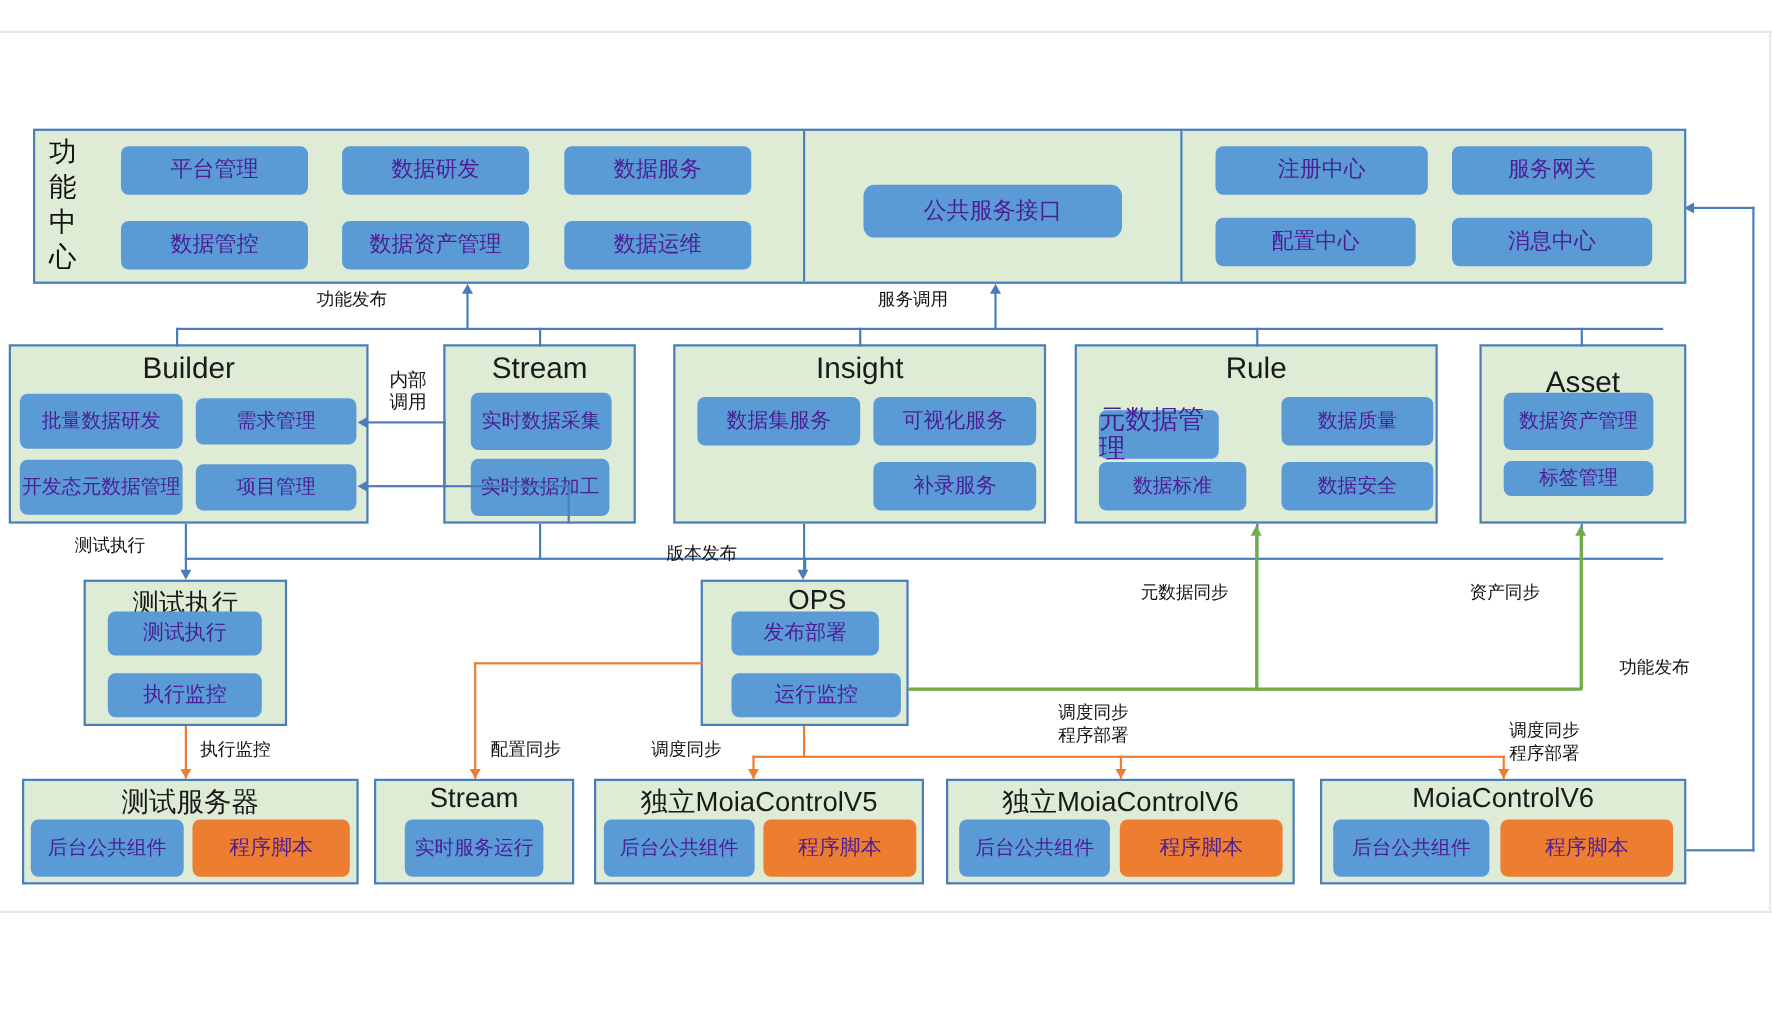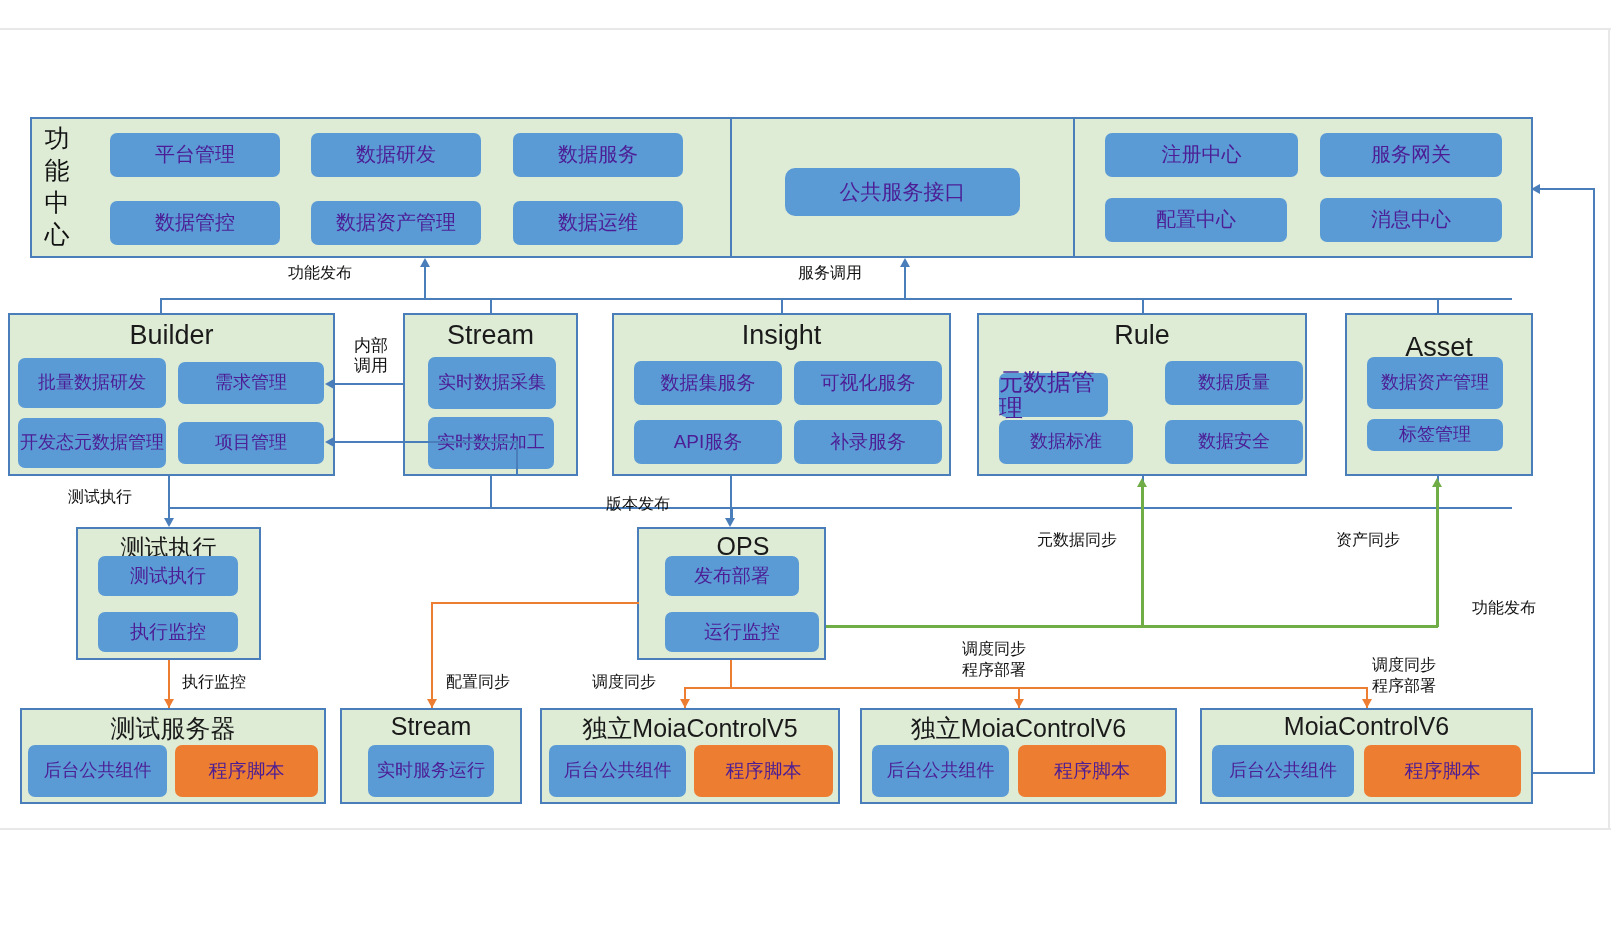--- a/index.html
+++ b/index.html
@@ -82,21 +82,20 @@
     <div class="grp-title" style="top:5px;font-size:27px;">Stream</div>
   </div>
   <div class="chip" style="left:428px;top:357px;width:128px;height:52px;font-size:18px;">实时数据采集</div>
   <div class="chip" style="left:428px;top:417px;width:126px;height:52px;font-size:18px;">实时数据加工</div>
 
   <div class="group" style="left:612px;top:313px;width:339px;height:163px;">
     <div class="grp-title" style="top:5px;font-size:27px;">Insight</div>
   </div>
   <div class="chip" style="left:634px;top:361px;width:148px;height:44px;font-size:19px;">数据集服务</div>
   <div class="chip" style="left:794px;top:361px;width:148px;height:44px;font-size:19px;">可视化服务</div>
-  <div class="chip" style="left:634px;top:420px;width:148px;height:44px;font-size:19px;">API服务</div>
   <div class="chip" style="left:794px;top:420px;width:148px;height:44px;font-size:19px;">补录服务</div>
 
   <div class="group" style="left:977px;top:313px;width:330px;height:163px;">
     <div class="grp-title" style="top:5px;font-size:27px;">Rule</div>
   </div>
   <div class="chip" style="left:999px;top:361px;width:109px;height:44px;font-size:24px;margin-top:12px;">元数据管理</div>
   <div class="chip" style="left:1165px;top:361px;width:138px;height:44px;font-size:18px;">数据质量</div>
   <div class="chip" style="left:999px;top:420px;width:134px;height:44px;font-size:18px;">数据标准</div>
   <div class="chip" style="left:1165px;top:420px;width:138px;height:44px;font-size:18px;">数据安全</div>
 

